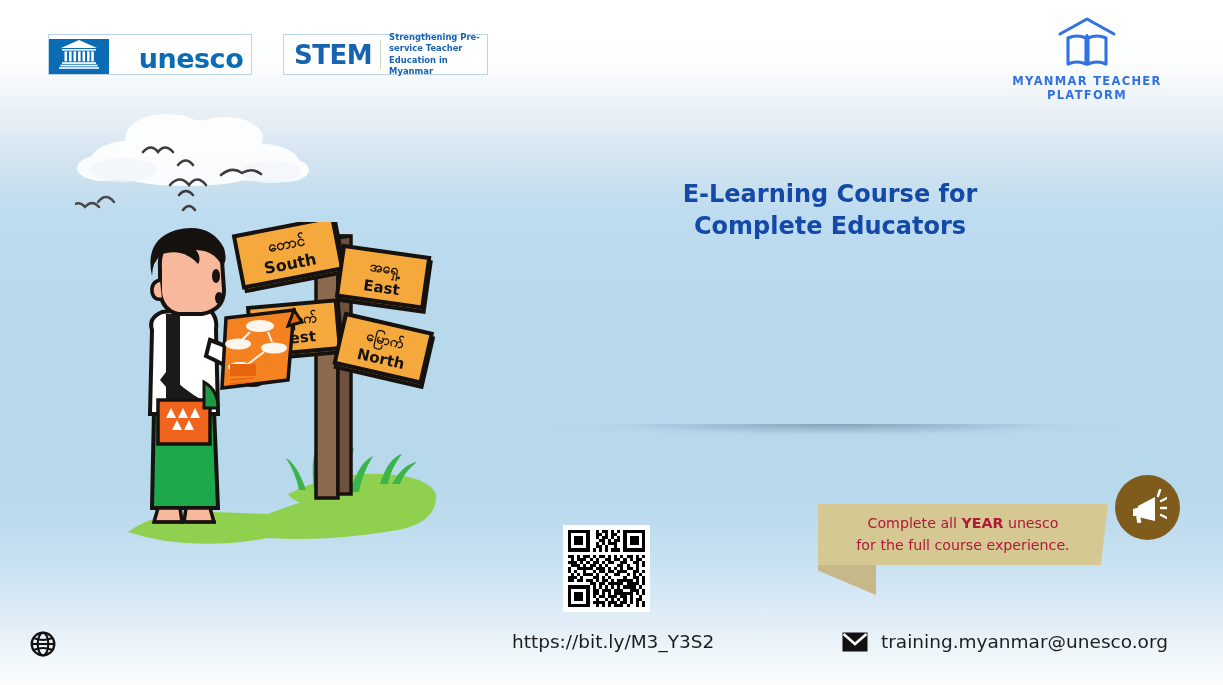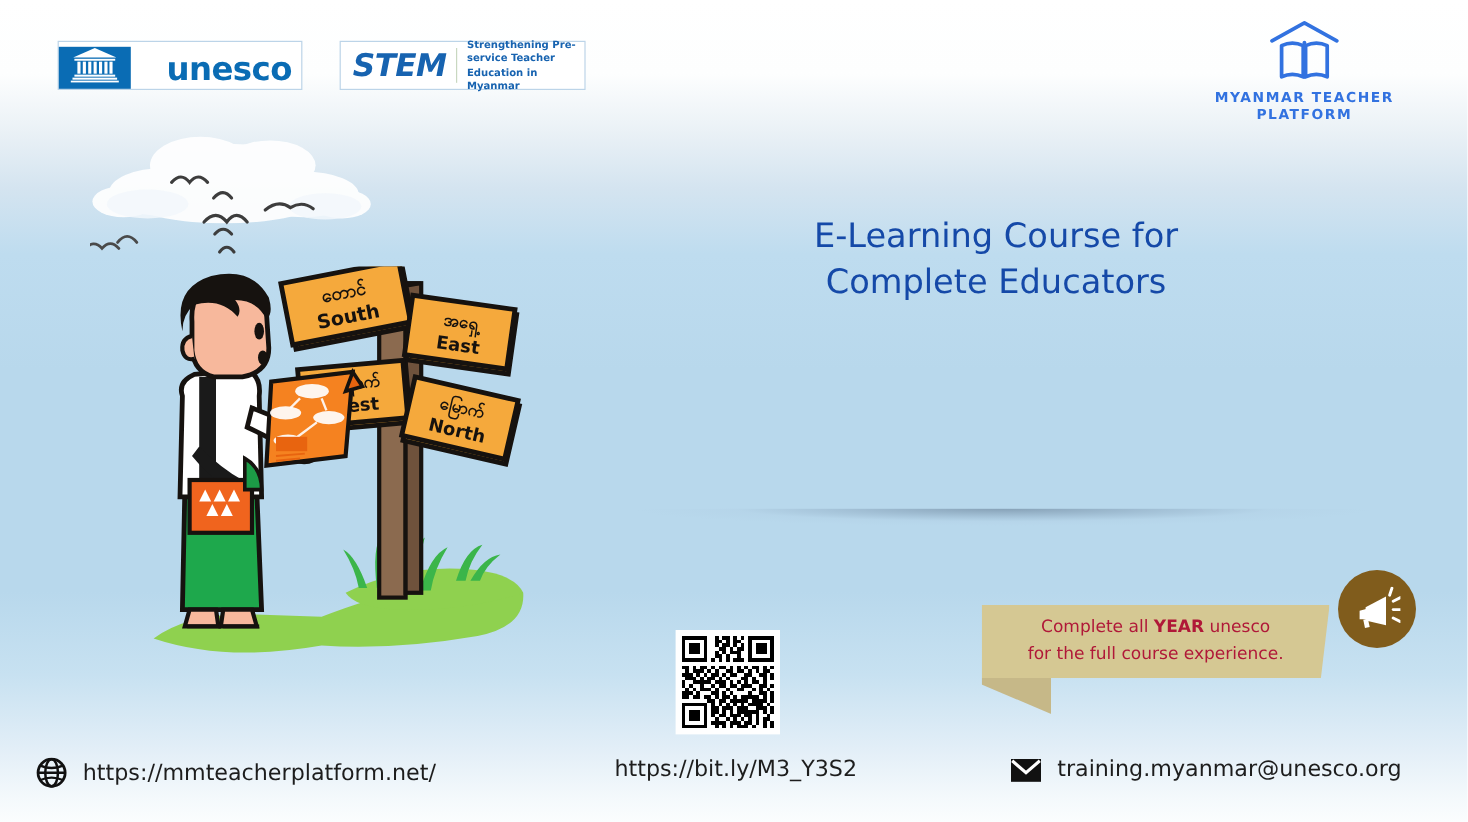--- a/index.html
+++ b/index.html
@@ -82,21 +82,20 @@
     border: 1px solid #bcd4e8;
     background: #ffffff;
   }
   .stem-word {
     color: #1763b0;
     font-size: 26px;
     font-weight: bold;
     font-family: "DejaVu Sans", sans-serif;
     padding: 0 8px 0 10px;
     letter-spacing: -0.5px;
-    font-style: italic;
   }
   .stem-divider {
     width: 1px;
     align-self: stretch;
     margin: 5px 0;
     background: #c9d8c0;
   }
   .stem-tag {
     flex: 1;
     color: #1763b0;
@@ -155,22 +154,22 @@
     margin-top: 30px;
     color: #1c6e8e;
     font-size: 27px;
     font-weight: bold;
     letter-spacing: -0.2px;
     font-family: "DejaVu Sans", sans-serif;
   }
   .course-line {
     margin-top: 30px;
     color: #1549a8;
-    font-size: 28px;
-    font-weight: normal;
+    font-size: 24px;
+    font-weight: bold;
     line-height: 1.35;
     font-family: "DejaVu Sans", sans-serif;
   }
 
   .divider-shadow {
     position: absolute;
     left: 528px;
     top: 424px;
     width: 616px;
     height: 24px;
@@ -708,21 +707,20 @@
     <div class="footer-item fi-site">
       <span class="footer-icon">
         <svg width="26" height="26" viewBox="0 0 26 26" aria-hidden="true">
           <circle cx="13" cy="13" r="11.3" fill="none" stroke="#111111" stroke-width="2.3"></circle>
           <ellipse cx="13" cy="13" rx="5.3" ry="11.3" fill="none" stroke="#111111" stroke-width="2.1"></ellipse>
           <line x1="1.7" y1="13" x2="24.3" y2="13" stroke="#111111" stroke-width="2.1"></line>
           <path d="M3.6,7 Q13,11 22.4,7" fill="none" stroke="#111111" stroke-width="2"></path>
           <path d="M3.6,19 Q13,15 22.4,19" fill="none" stroke="#111111" stroke-width="2"></path>
         </svg>
       </span>
-      <span>https://mmteacherplatform.net/</span>
     </div>
 
     <div class="footer-item fi-short">
       <span>https://bit.ly/M3_Y3S2</span>
     </div>
 
     <div class="footer-item fi-mail">
       <span class="footer-icon">
         <svg width="26" height="20" viewBox="0 0 26 20" aria-hidden="true">
           <rect x="0.5" y="0.5" width="25" height="19" fill="#111111"></rect>

